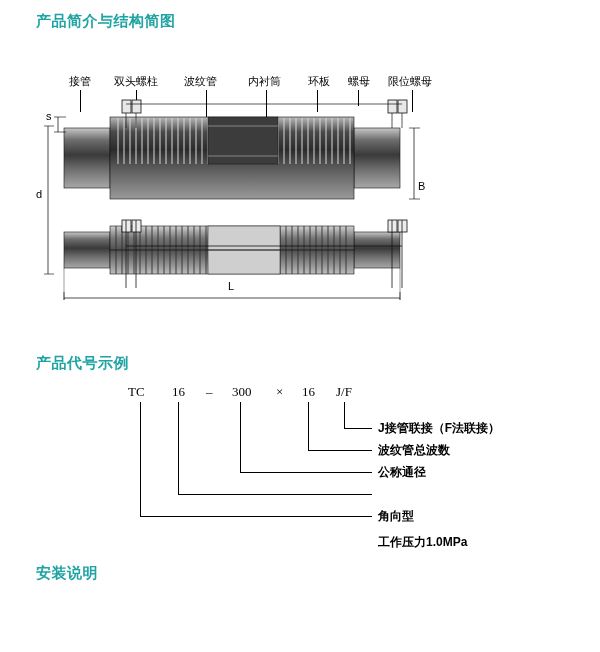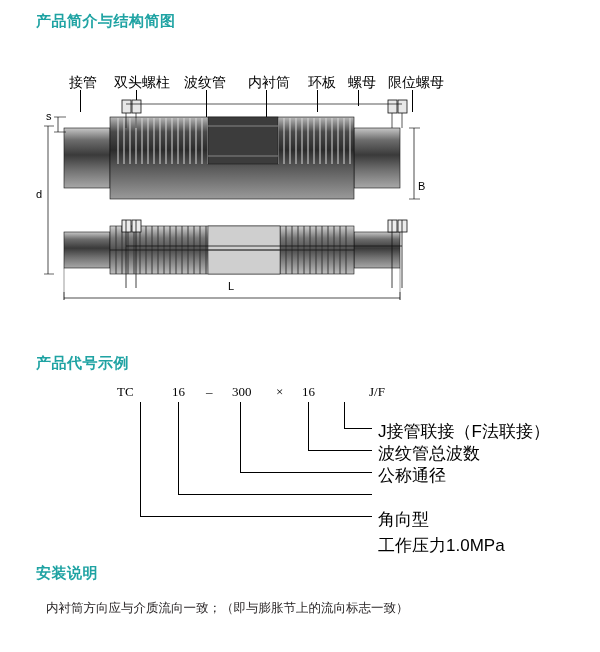--- a/index.html
+++ b/index.html
@@ -32,21 +32,21 @@
   
   #figure-structure {
     position: absolute;
     left: 36px;
     top: 60px;
     width: 528px;
     height: 240px;
   }
   .callout-label {
     position: absolute;
-    font-size: 14px;
+    font-size: 11px;
     white-space: nowrap;
     color: #000;
   }
   .callout-line {
     position: absolute;
     width: 1px;
     background: #000;
   }
   .dim-label {
     position: absolute;
@@ -64,23 +64,24 @@
   }
   .code-token {
     position: absolute;
     font-size: 13px;
     font-family: "Liberation Serif", serif;
     color: #000;
     white-space: nowrap;
   }
   .code-desc {
     position: absolute;
-    font-size: 17px;
+    font-size: 12px;
     color: #000;
     white-space: nowrap;
+    font-weight: bold;
   }
   .leader-v {
     position: absolute;
     width: 1px;
     background: #000;
   }
   .leader-h {
     position: absolute;
     height: 1px;
     background: #000;
@@ -283,27 +284,27 @@
   <div class="dim-label" style="left:10px; top:50px;">s</div>
   <div class="dim-label" style="left:0px;  top:128px;">d</div>
   <div class="dim-label" style="left:382px; top:120px;">B</div>
   <div class="dim-label" style="left:192px; top:220px;">L</div>
 </div>
 
 <div class="section-title" id="title-code">产品代号示例</div>
 
 <div id="figure-code">
 
-  <div class="code-token" style="left:81px;  top:6px;text-align:right;">TC</div>
+  <div class="code-token" style="left:92px;  top:6px;text-align:right;">TC</div>
   <div class="code-token" style="left:136px; top:6px;">16</div>
   <div class="code-token" style="left:170px; top:6px;">–</div>
   <div class="code-token" style="left:196px; top:6px;">300</div>
   <div class="code-token" style="left:240px; top:6px;">×</div>
   <div class="code-token" style="left:266px; top:6px;">16</div>
-  <div class="code-token" style="left:300px; top:6px;margin-left:33px;">J/F</div>
+  <div class="code-token" style="left:300px; top:6px;">J/F</div>
 
   <div class="leader-v" style="left:308px; top:24px; height:26px;"></div>
   <div class="leader-h" style="left:308px; top:50px; width:28px;"></div>
 
   <div class="leader-v" style="left:272px; top:24px; height:48px;"></div>
   <div class="leader-h" style="left:272px; top:72px; width:64px;"></div>
 
   <div class="leader-v" style="left:204px; top:24px; height:70px;"></div>
   <div class="leader-h" style="left:204px; top:94px; width:132px;"></div>
 
@@ -316,14 +317,13 @@
   <div class="code-desc" style="left:342px; top:42px;">J接管联接（F法联接）</div>
   <div class="code-desc" style="left:342px; top:64px;text-align:center;">波纹管总波数</div>
   <div class="code-desc" style="left:342px; top:86px;">公称通径</div>
   <div class="code-desc" style="left:342px; top:108px;margin-top:48px;">工作压力1.0MPa</div>
   <div class="code-desc" style="left:342px; top:130px;">角向型</div>
 </div>
 
 <div class="section-title" id="title-install">安装说明</div>
 
 <div id="install-notes">
-  <div>内衬筒方向应与介质流向一致；（即与膨胀节上的流向标志一致）</div>
 </div>
 
 </body></html>

